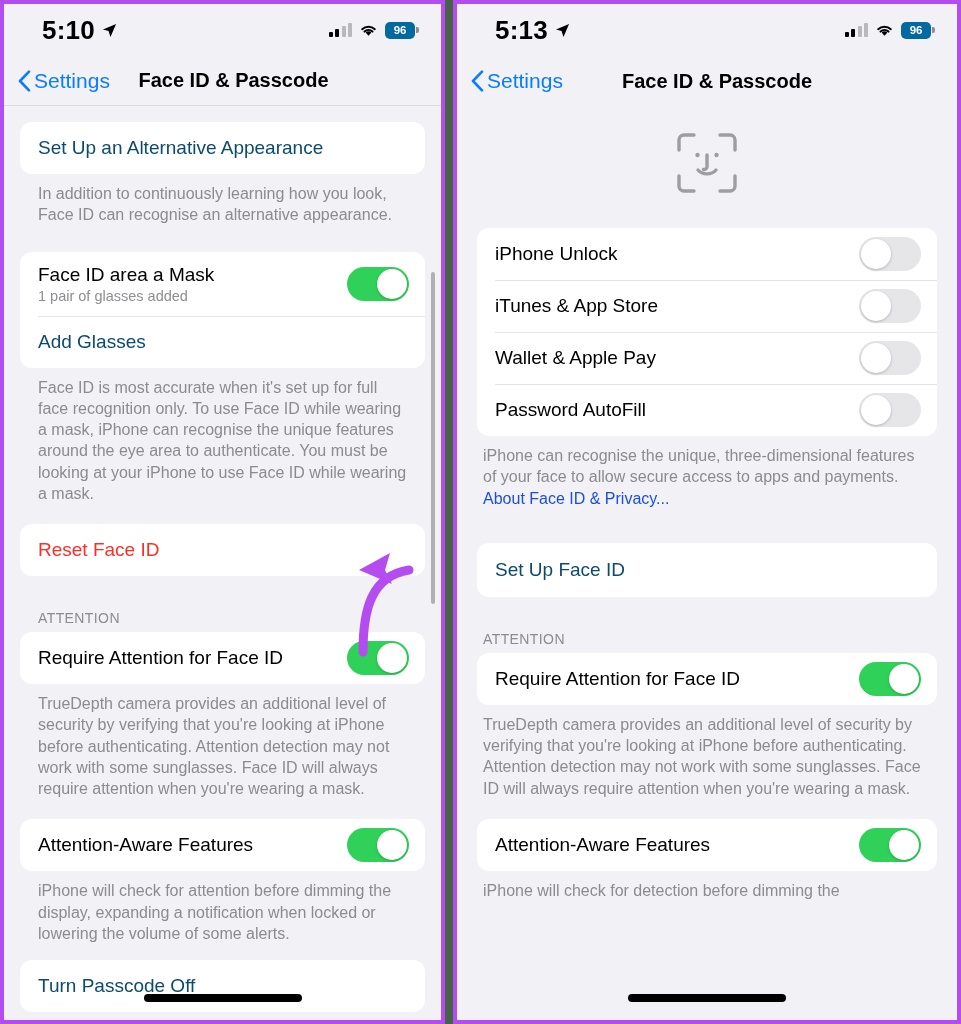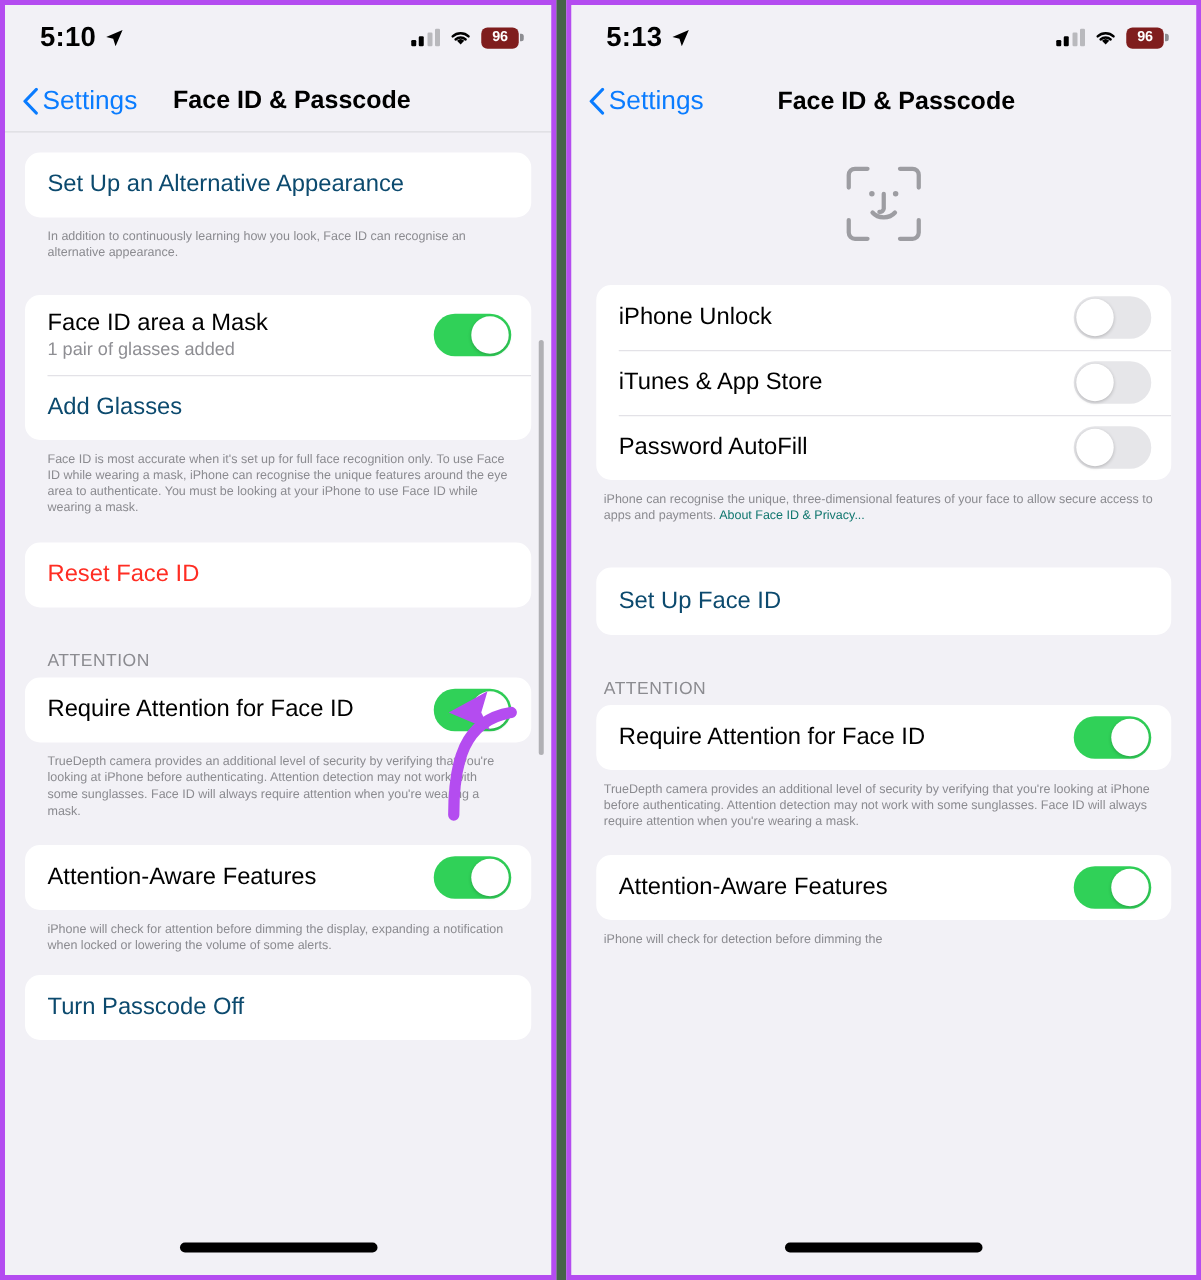--- a/index.html
+++ b/index.html
@@ -26,33 +26,33 @@
   .panel-right { width: 540px; }
 
   
   .statusbar {
     height: 52px;
     display: flex; align-items: center; justify-content: space-between;
     padding: 0 26px 0 28px;
     color: #000;
   }
   .sb-left { display: flex; align-items: center; gap: 7px; }
-  .sb-time { font-size: 22px; font-weight: 600; letter-spacing: .2px; }
+  .sb-time { font-size: 26px; font-weight: 600; letter-spacing: .2px; margin-left: 10px; }
   .loc-arrow { width: 15px; height: 15px; display:block; }
   .sb-right { display: flex; align-items: center; gap: 7px; }
   .signal { display: flex; align-items: flex-end; gap: 2.5px; height: 13px; }
   .signal i { display: block; width: 4px; background: #000; border-radius: 1px; }
   .signal i:nth-child(1){ height: 5px; }
   .signal i:nth-child(2){ height: 8px; }
   .signal i:nth-child(3){ height: 11px; background:#b9b9bd; }
   .signal i:nth-child(4){ height: 14px; background:#b9b9bd; }
   .wifi { width: 19px; height: 14px; }
   .battery {
     position: relative; width: 30px; height: 17px;
-    background: #7f1d1d; border-radius: 5px;
+    background: #0369a1; border-radius: 5px;
     display:flex; align-items:center; justify-content:center;
   }
   .battery span { color:#fff; font-size: 11.5px; font-weight: 700; letter-spacing: -0.2px; }
   .battery:after {
     content:""; position:absolute; right:-3.5px; top:5px;
     width:2.5px; height:6px; background:#8d8d92; border-radius:0 2px 2px 0;
   }
 
   
   .navbar {
@@ -100,25 +100,25 @@
   .toggle.off { background:#e6e6e9; }
   .toggle .knob {
     position:absolute; top: 2px; width: 30px; height: 30px;
     border-radius: 50%; background:#fff;
     box-shadow: 0 1px 3px rgba(0,0,0,.22);
   }
   .toggle.on  .knob { right: 2px; }
   .toggle.off .knob { left: 2px; }
 
   .footnote {
-    font-size: 10px; line-height: 1.33; color:#8b8b90;
+    font-size: 16px; line-height: 1.33; color:#8b8b90;
     padding: 9px 18px 0 18px;
   }
   .panel-right .footnote { padding: 9px 6px 0 6px; }
-  .footnote a { color:#0f766e; text-decoration:none;text-align:center; }
+  .footnote a { color:#1d4ed8; text-decoration:none;text-align:center; }
 
   .section-hdr {
     font-size: 14px; letter-spacing: .4px; color:#8b8b90;
     padding: 0 18px 6px 18px; text-transform: uppercase;
   }
   .panel-right .section-hdr { padding-left: 6px; }
   .sp-16 { height: 16px; }
   .sp-20 { height: 20px; }
   .sp-26 { height: 26px; }
   .sp-34 { height: 34px; }
@@ -328,20 +328,26 @@
               <span class="knob"></span>
             </div>
         </div>
         <div class="row">
           <span class="row-title">iTunes &amp; App Store</span>
           <div class="toggle off">
               <span class="knob"></span>
             </div>
         </div>
         <div class="row">
+          <span class="row-title">Wallet &amp; Apple Pay</span>
+          <div class="toggle off">
+              <span class="knob"></span>
+            </div>
+        </div>
+        <div class="row">
           <span class="row-title">Password AutoFill</span>
           <div class="toggle off">
               <span class="knob"></span>
             </div>
         </div>
       </div>
 
       <div class="footnote"><span>iPhone can recognise the unique, three-dimensional features of your face to allow secure access to apps and payments. </span><a href="#">About Face ID &amp; Privacy...</a></div>
 
       <div class="sp-34"></div>

